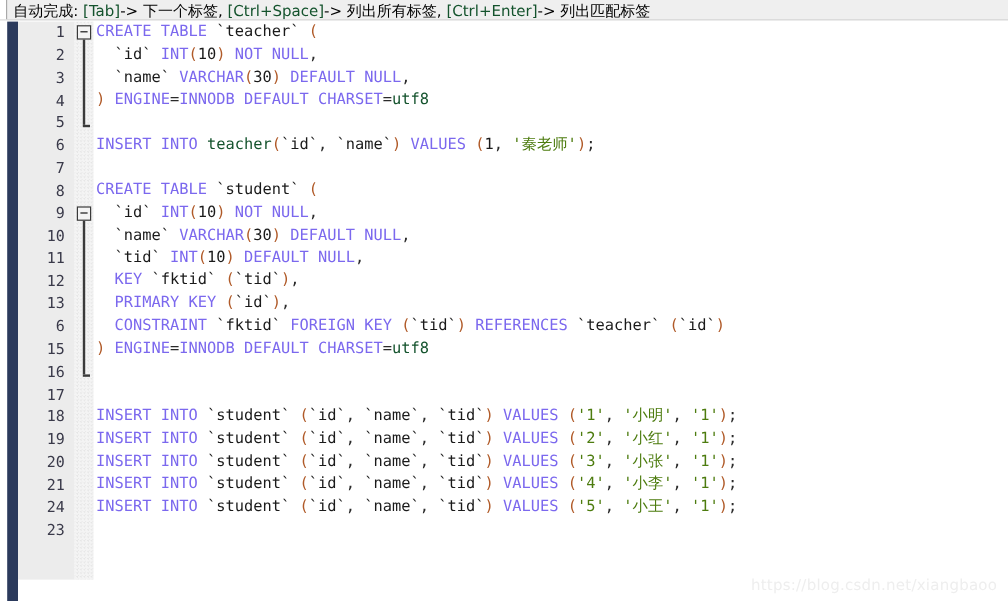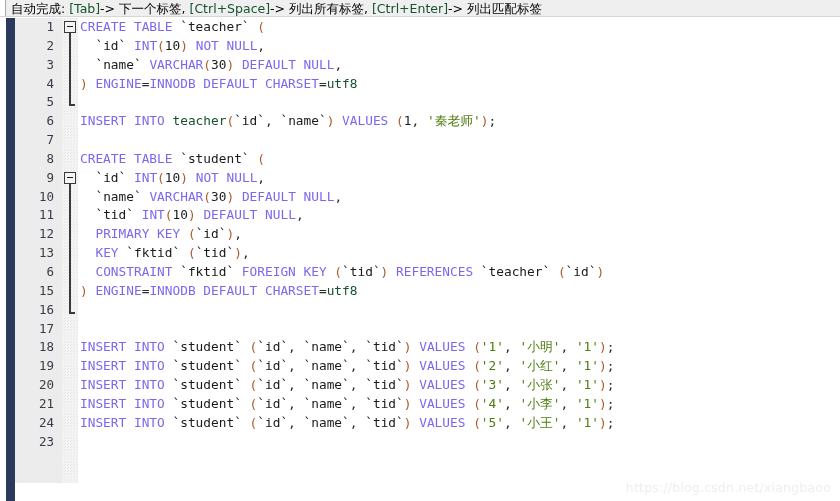--- a/index.html
+++ b/index.html
@@ -239,22 +239,22 @@
         <div class="line"><span class="tok-punc"> </span><span class="tok-punc"> </span><span class="tok-id">`id`</span><span class="tok-punc"> </span><span class="tok-kw">INT</span><span class="tok-paren">(</span><span class="tok-num">10</span><span class="tok-paren">)</span><span class="tok-punc"> </span><span class="tok-kw">NOT</span><span class="tok-punc"> </span><span class="tok-kw">NULL</span><span class="tok-punc">,</span></div>
         <div class="line"><span class="tok-punc"> </span><span class="tok-punc"> </span><span class="tok-id">`name`</span><span class="tok-punc"> </span><span class="tok-kw">VARCHAR</span><span class="tok-paren">(</span><span class="tok-num">30</span><span class="tok-paren">)</span><span class="tok-punc"> </span><span class="tok-kw">DEFAULT</span><span class="tok-punc"> </span><span class="tok-kw">NULL</span><span class="tok-punc">,</span></div>
         <div class="line"><span class="tok-paren">)</span><span class="tok-punc"> </span><span class="tok-kw">ENGINE</span><span class="tok-punc">=</span><span class="tok-kw">INNODB</span><span class="tok-punc"> </span><span class="tok-kw">DEFAULT</span><span class="tok-punc"> </span><span class="tok-kw">CHARSET</span><span class="tok-punc">=</span><span class="tok-plain">utf8</span></div>
         <div class="line">&nbsp;</div>
         <div class="line"><span class="tok-kw">INSERT</span><span class="tok-punc"> </span><span class="tok-kw">INTO</span><span class="tok-punc"> </span><span class="tok-plain">teacher</span><span class="tok-paren">(</span><span class="tok-id">`id`</span><span class="tok-punc">,</span><span class="tok-punc"> </span><span class="tok-id">`name`</span><span class="tok-paren">)</span><span class="tok-punc"> </span><span class="tok-kw">VALUES</span><span class="tok-punc"> </span><span class="tok-paren">(</span><span class="tok-num">1</span><span class="tok-punc">,</span><span class="tok-punc"> </span><span class="tok-str">'秦老师'</span><span class="tok-paren">)</span><span class="tok-punc">;</span></div>
         <div class="line">&nbsp;</div>
         <div class="line"><span class="tok-kw">CREATE</span><span class="tok-punc"> </span><span class="tok-kw">TABLE</span><span class="tok-punc"> </span><span class="tok-id">`student`</span><span class="tok-punc"> </span><span class="tok-paren">(</span></div>
         <div class="line"><span class="tok-punc"> </span><span class="tok-punc"> </span><span class="tok-id">`id`</span><span class="tok-punc"> </span><span class="tok-kw">INT</span><span class="tok-paren">(</span><span class="tok-num">10</span><span class="tok-paren">)</span><span class="tok-punc"> </span><span class="tok-kw">NOT</span><span class="tok-punc"> </span><span class="tok-kw">NULL</span><span class="tok-punc">,</span></div>
         <div class="line"><span class="tok-punc"> </span><span class="tok-punc"> </span><span class="tok-id">`name`</span><span class="tok-punc"> </span><span class="tok-kw">VARCHAR</span><span class="tok-paren">(</span><span class="tok-num">30</span><span class="tok-paren">)</span><span class="tok-punc"> </span><span class="tok-kw">DEFAULT</span><span class="tok-punc"> </span><span class="tok-kw">NULL</span><span class="tok-punc">,</span></div>
         <div class="line"><span class="tok-punc"> </span><span class="tok-punc"> </span><span class="tok-id">`tid`</span><span class="tok-punc"> </span><span class="tok-kw">INT</span><span class="tok-paren">(</span><span class="tok-num">10</span><span class="tok-paren">)</span><span class="tok-punc"> </span><span class="tok-kw">DEFAULT</span><span class="tok-punc"> </span><span class="tok-kw">NULL</span><span class="tok-punc">,</span></div>
+        <div class="line"><span class="tok-punc"> </span><span class="tok-punc"> </span><span class="tok-kw">KEY</span><span class="tok-punc"> </span><span class="tok-id">`fktid`</span><span class="tok-punc"> </span><span class="tok-paren">(</span><span class="tok-id">`tid`</span><span class="tok-paren">)</span><span class="tok-punc">,</span></div>
         <div class="line"><span class="tok-punc"> </span><span class="tok-punc"> </span><span class="tok-kw">PRIMARY</span><span class="tok-punc"> </span><span class="tok-kw">KEY</span><span class="tok-punc"> </span><span class="tok-paren">(</span><span class="tok-id">`id`</span><span class="tok-paren">)</span><span class="tok-punc">,</span></div>
-        <div class="line"><span class="tok-punc"> </span><span class="tok-punc"> </span><span class="tok-kw">KEY</span><span class="tok-punc"> </span><span class="tok-id">`fktid`</span><span class="tok-punc"> </span><span class="tok-paren">(</span><span class="tok-id">`tid`</span><span class="tok-paren">)</span><span class="tok-punc">,</span></div>
         <div class="line"><span class="tok-punc"> </span><span class="tok-punc"> </span><span class="tok-kw">CONSTRAINT</span><span class="tok-punc"> </span><span class="tok-id">`fktid`</span><span class="tok-punc"> </span><span class="tok-kw">FOREIGN</span><span class="tok-punc"> </span><span class="tok-kw">KEY</span><span class="tok-punc"> </span><span class="tok-paren">(</span><span class="tok-id">`tid`</span><span class="tok-paren">)</span><span class="tok-punc"> </span><span class="tok-kw">REFERENCES</span><span class="tok-punc"> </span><span class="tok-id">`teacher`</span><span class="tok-punc"> </span><span class="tok-paren">(</span><span class="tok-id">`id`</span><span class="tok-paren">)</span></div>
         <div class="line"><span class="tok-paren">)</span><span class="tok-punc"> </span><span class="tok-kw">ENGINE</span><span class="tok-punc">=</span><span class="tok-kw">INNODB</span><span class="tok-punc"> </span><span class="tok-kw">DEFAULT</span><span class="tok-punc"> </span><span class="tok-kw">CHARSET</span><span class="tok-punc">=</span><span class="tok-plain">utf8</span></div>
         <div class="line">&nbsp;</div>
         <div class="line">&nbsp;</div>
         <div class="line"><span class="tok-kw">INSERT</span><span class="tok-punc"> </span><span class="tok-kw">INTO</span><span class="tok-punc"> </span><span class="tok-id">`student`</span><span class="tok-punc"> </span><span class="tok-paren">(</span><span class="tok-id">`id`</span><span class="tok-punc">,</span><span class="tok-punc"> </span><span class="tok-id">`name`</span><span class="tok-punc">,</span><span class="tok-punc"> </span><span class="tok-id">`tid`</span><span class="tok-paren">)</span><span class="tok-punc"> </span><span class="tok-kw">VALUES</span><span class="tok-punc"> </span><span class="tok-paren">(</span><span class="tok-str">'1'</span><span class="tok-punc">,</span><span class="tok-punc"> </span><span class="tok-str">'小明'</span><span class="tok-punc">,</span><span class="tok-punc"> </span><span class="tok-str">'1'</span><span class="tok-paren">)</span><span class="tok-punc">;</span></div>
         <div class="line"><span class="tok-kw">INSERT</span><span class="tok-punc"> </span><span class="tok-kw">INTO</span><span class="tok-punc"> </span><span class="tok-id">`student`</span><span class="tok-punc"> </span><span class="tok-paren">(</span><span class="tok-id">`id`</span><span class="tok-punc">,</span><span class="tok-punc"> </span><span class="tok-id">`name`</span><span class="tok-punc">,</span><span class="tok-punc"> </span><span class="tok-id">`tid`</span><span class="tok-paren">)</span><span class="tok-punc"> </span><span class="tok-kw">VALUES</span><span class="tok-punc"> </span><span class="tok-paren">(</span><span class="tok-str">'2'</span><span class="tok-punc">,</span><span class="tok-punc"> </span><span class="tok-str">'小红'</span><span class="tok-punc">,</span><span class="tok-punc"> </span><span class="tok-str">'1'</span><span class="tok-paren">)</span><span class="tok-punc">;</span></div>
         <div class="line"><span class="tok-kw">INSERT</span><span class="tok-punc"> </span><span class="tok-kw">INTO</span><span class="tok-punc"> </span><span class="tok-id">`student`</span><span class="tok-punc"> </span><span class="tok-paren">(</span><span class="tok-id">`id`</span><span class="tok-punc">,</span><span class="tok-punc"> </span><span class="tok-id">`name`</span><span class="tok-punc">,</span><span class="tok-punc"> </span><span class="tok-id">`tid`</span><span class="tok-paren">)</span><span class="tok-punc"> </span><span class="tok-kw">VALUES</span><span class="tok-punc"> </span><span class="tok-paren">(</span><span class="tok-str">'3'</span><span class="tok-punc">,</span><span class="tok-punc"> </span><span class="tok-str">'小张'</span><span class="tok-punc">,</span><span class="tok-punc"> </span><span class="tok-str">'1'</span><span class="tok-paren">)</span><span class="tok-punc">;</span></div>
         <div class="line"><span class="tok-kw">INSERT</span><span class="tok-punc"> </span><span class="tok-kw">INTO</span><span class="tok-punc"> </span><span class="tok-id">`student`</span><span class="tok-punc"> </span><span class="tok-paren">(</span><span class="tok-id">`id`</span><span class="tok-punc">,</span><span class="tok-punc"> </span><span class="tok-id">`name`</span><span class="tok-punc">,</span><span class="tok-punc"> </span><span class="tok-id">`tid`</span><span class="tok-paren">)</span><span class="tok-punc"> </span><span class="tok-kw">VALUES</span><span class="tok-punc"> </span><span class="tok-paren">(</span><span class="tok-str">'4'</span><span class="tok-punc">,</span><span class="tok-punc"> </span><span class="tok-str">'小李'</span><span class="tok-punc">,</span><span class="tok-punc"> </span><span class="tok-str">'1'</span><span class="tok-paren">)</span><span class="tok-punc">;</span></div>
         <div class="line"><span class="tok-kw">INSERT</span><span class="tok-punc"> </span><span class="tok-kw">INTO</span><span class="tok-punc"> </span><span class="tok-id">`student`</span><span class="tok-punc"> </span><span class="tok-paren">(</span><span class="tok-id">`id`</span><span class="tok-punc">,</span><span class="tok-punc"> </span><span class="tok-id">`name`</span><span class="tok-punc">,</span><span class="tok-punc"> </span><span class="tok-id">`tid`</span><span class="tok-paren">)</span><span class="tok-punc"> </span><span class="tok-kw">VALUES</span><span class="tok-punc"> </span><span class="tok-paren">(</span><span class="tok-str">'5'</span><span class="tok-punc">,</span><span class="tok-punc"> </span><span class="tok-str">'小王'</span><span class="tok-punc">,</span><span class="tok-punc"> </span><span class="tok-str">'1'</span><span class="tok-paren">)</span><span class="tok-punc">;</span></div>
       </div>

